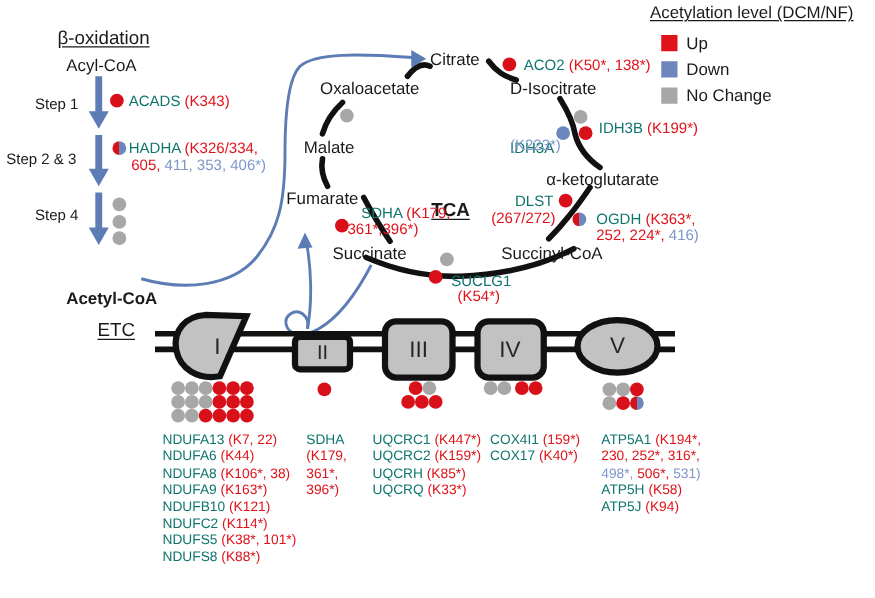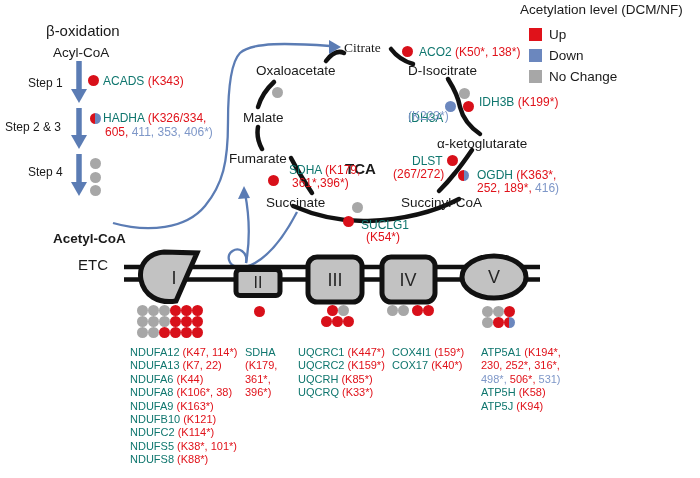--- a/index.html
+++ b/index.html
@@ -1,19 +1,19 @@
 <!DOCTYPE html>
 <html><head>
 <meta charset="utf-8">
 <style>
   html,body{margin:0;padding:0;background:#fff;}
   .canvas{position:relative;width:700px;height:478px;background:#ffffff;
           font-family:"Liberation Sans",sans-serif;color:#1a1a1a;overflow:hidden;}
   .abs{position:absolute;white-space:nowrap;}
-  .u{text-underline-offset:2px;}
+  .u{text-decoration:underline;text-underline-offset:2px;}
   .t15{font-size:15px;}
   .t13{font-size:13.5px;}
   .t12{font-size:12px;}
   .t11{font-size:11px;line-height:13.4px;}
   .bold{font-weight:bold;margin-top:32px;}
   .c-k{color:#0f766e;}
   .c-r{color:#e0121a;}
   .c-b{color:#7e97c8;}
   .rline{white-space:nowrap;}
   svg{position:absolute;left:0;top:0;}
@@ -127,21 +127,21 @@
       <div class="drow">
         <span class="dot d-nc"></span>
       </div>
       <div class="drow">
         <span class="dot d-nc"></span>
       </div>
     </div>
   <div class="abs t13 bold" style="left:53px;top:199px;">Acetyl-CoA</div>
 
   <div class="abs t15 u bold" style="left:345px;top:128px;font-weight:600;">TCA</div>
-  <div class="abs t13" style="left:344px;top:40px;font-family:Liberation Serif, serif;">Citrate</div>
+  <div class="abs t13" style="left:344px;top:40px;">Citrate</div>
   <div class="abs t13" style="left:256px;top:63px;">Oxaloacetate</div>
   <div class="abs t13" style="left:408px;top:63px;">D-Isocitrate</div>
   <div class="abs t13" style="left:243px;top:110px;">Malate</div>
   <div class="abs t13" style="left:437px;top:136px;">α-ketoglutarate</div>
   <div class="abs t13" style="left:229px;top:151px;">Fumarate</div>
   <div class="abs t13" style="left:266px;top:195px;">Succinate</div>
   <div class="abs t13" style="left:401px;top:195px;">Succinyl-CoA</div>
 
   <div class="abs" style="left:402px;top:46px;">
       <div class="drow">
@@ -181,29 +181,29 @@
         <span class="dot d-up"></span>
       </div>
     </div>
   <div class="abs t12" style="left:393px;top:167px;"><span class="c-r">(267/272)</span></div>
   <div class="abs" style="left:458px;top:170px;">
       <div class="drow">
         <span class="dot d-up_down"></span>
       </div>
     </div>
   <div class="abs t12" style="left:477px;top:168px;"><span class="c-k">OGDH </span><span class="c-r">(K363*,</span></div>
-  <div class="abs t12" style="left:477px;top:181px;"><span class="c-r">252, 189*, </span><span class="c-b">416)</span></div>
+  <div class="abs t12" style="left:477px;top:181px;"><span class="c-r">252, 224*, </span><span class="c-b">416)</span></div>
 
   <div class="abs" style="left:268px;top:175px;">
       <div class="drow">
         <span class="dot d-up"></span>
       </div>
     </div>
   <div class="abs t12" style="left:289px;top:163px;"><span class="c-k">SDHA </span><span class="c-r">(K179,</span></div>
-  <div class="abs t12" style="left:292px;top:176px;"><span class="c-r">361*,396*)</span></div>
+  <div class="abs t12" style="left:278px;top:176px;"><span class="c-r">361*,396*)</span></div>
 
   <div class="abs" style="left:352px;top:202px;">
       <div class="drow">
         <span class="dot d-nc"></span>
       </div>
     </div>
   <div class="abs" style="left:343px;top:216px;">
       <div class="drow">
         <span class="dot d-up"></span>
       </div>
@@ -275,21 +275,20 @@
         <span class="dot d-up"></span>
       </div>
       <div class="drow">
         <span class="dot d-nc"></span>
         <span class="dot d-up"></span>
         <span class="dot d-up_down"></span>
       </div>
     </div>
 
   <div class="abs t11" style="left:130px;top:346px;">
-      <div class="rline"><span class="c-k">NDUFA12 </span><span class="c-r">(K47, 114*)</span></div>
       <div class="rline"><span class="c-k">NDUFA13 </span><span class="c-r">(K7, 22)</span></div>
       <div class="rline"><span class="c-k">NDUFA6 </span><span class="c-r">(K44)</span></div>
       <div class="rline"><span class="c-k">NDUFA8 </span><span class="c-r">(K106*, 38)</span></div>
       <div class="rline"><span class="c-k">NDUFA9 </span><span class="c-r">(K163*)</span></div>
       <div class="rline"><span class="c-k">NDUFB10 </span><span class="c-r">(K121)</span></div>
       <div class="rline"><span class="c-k">NDUFC2 </span><span class="c-r">(K114*)</span></div>
       <div class="rline"><span class="c-k">NDUFS5 </span><span class="c-r">(K38*, 101*)</span></div>
       <div class="rline"><span class="c-k">NDUFS8 </span><span class="c-r">(K88*)</span></div>
     </div>
   <div class="abs t11" style="left:245px;top:346px;">

